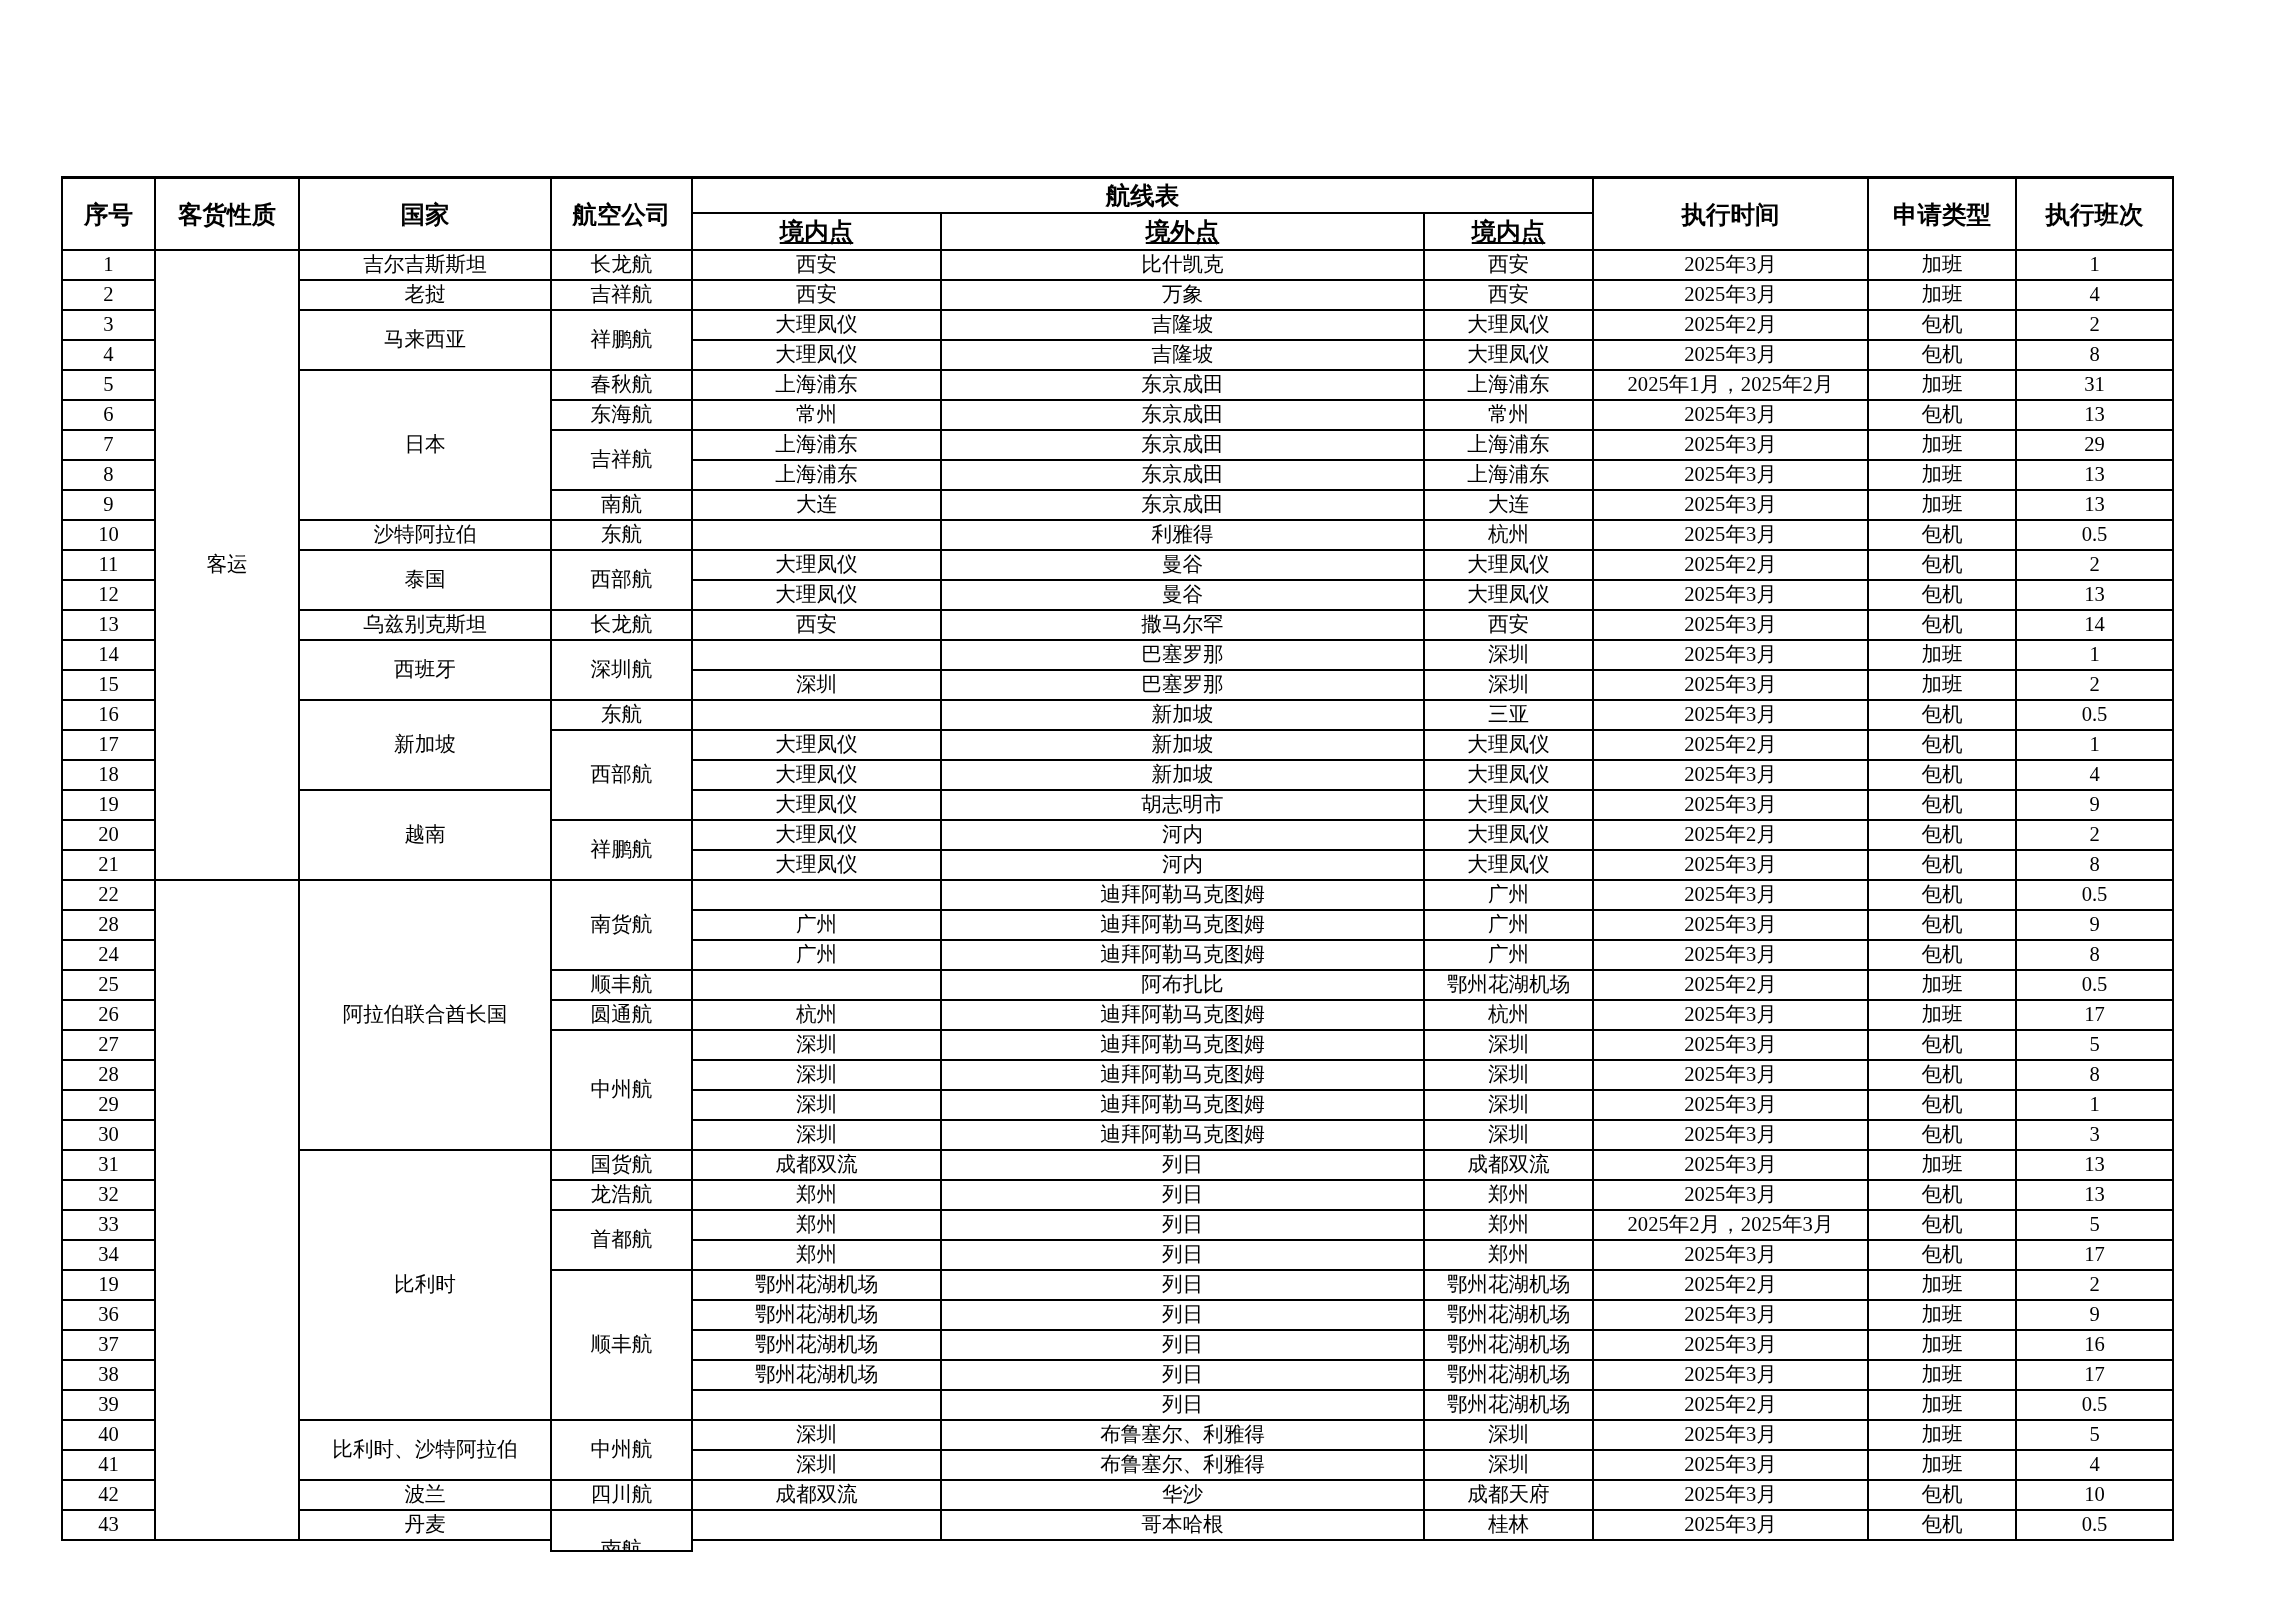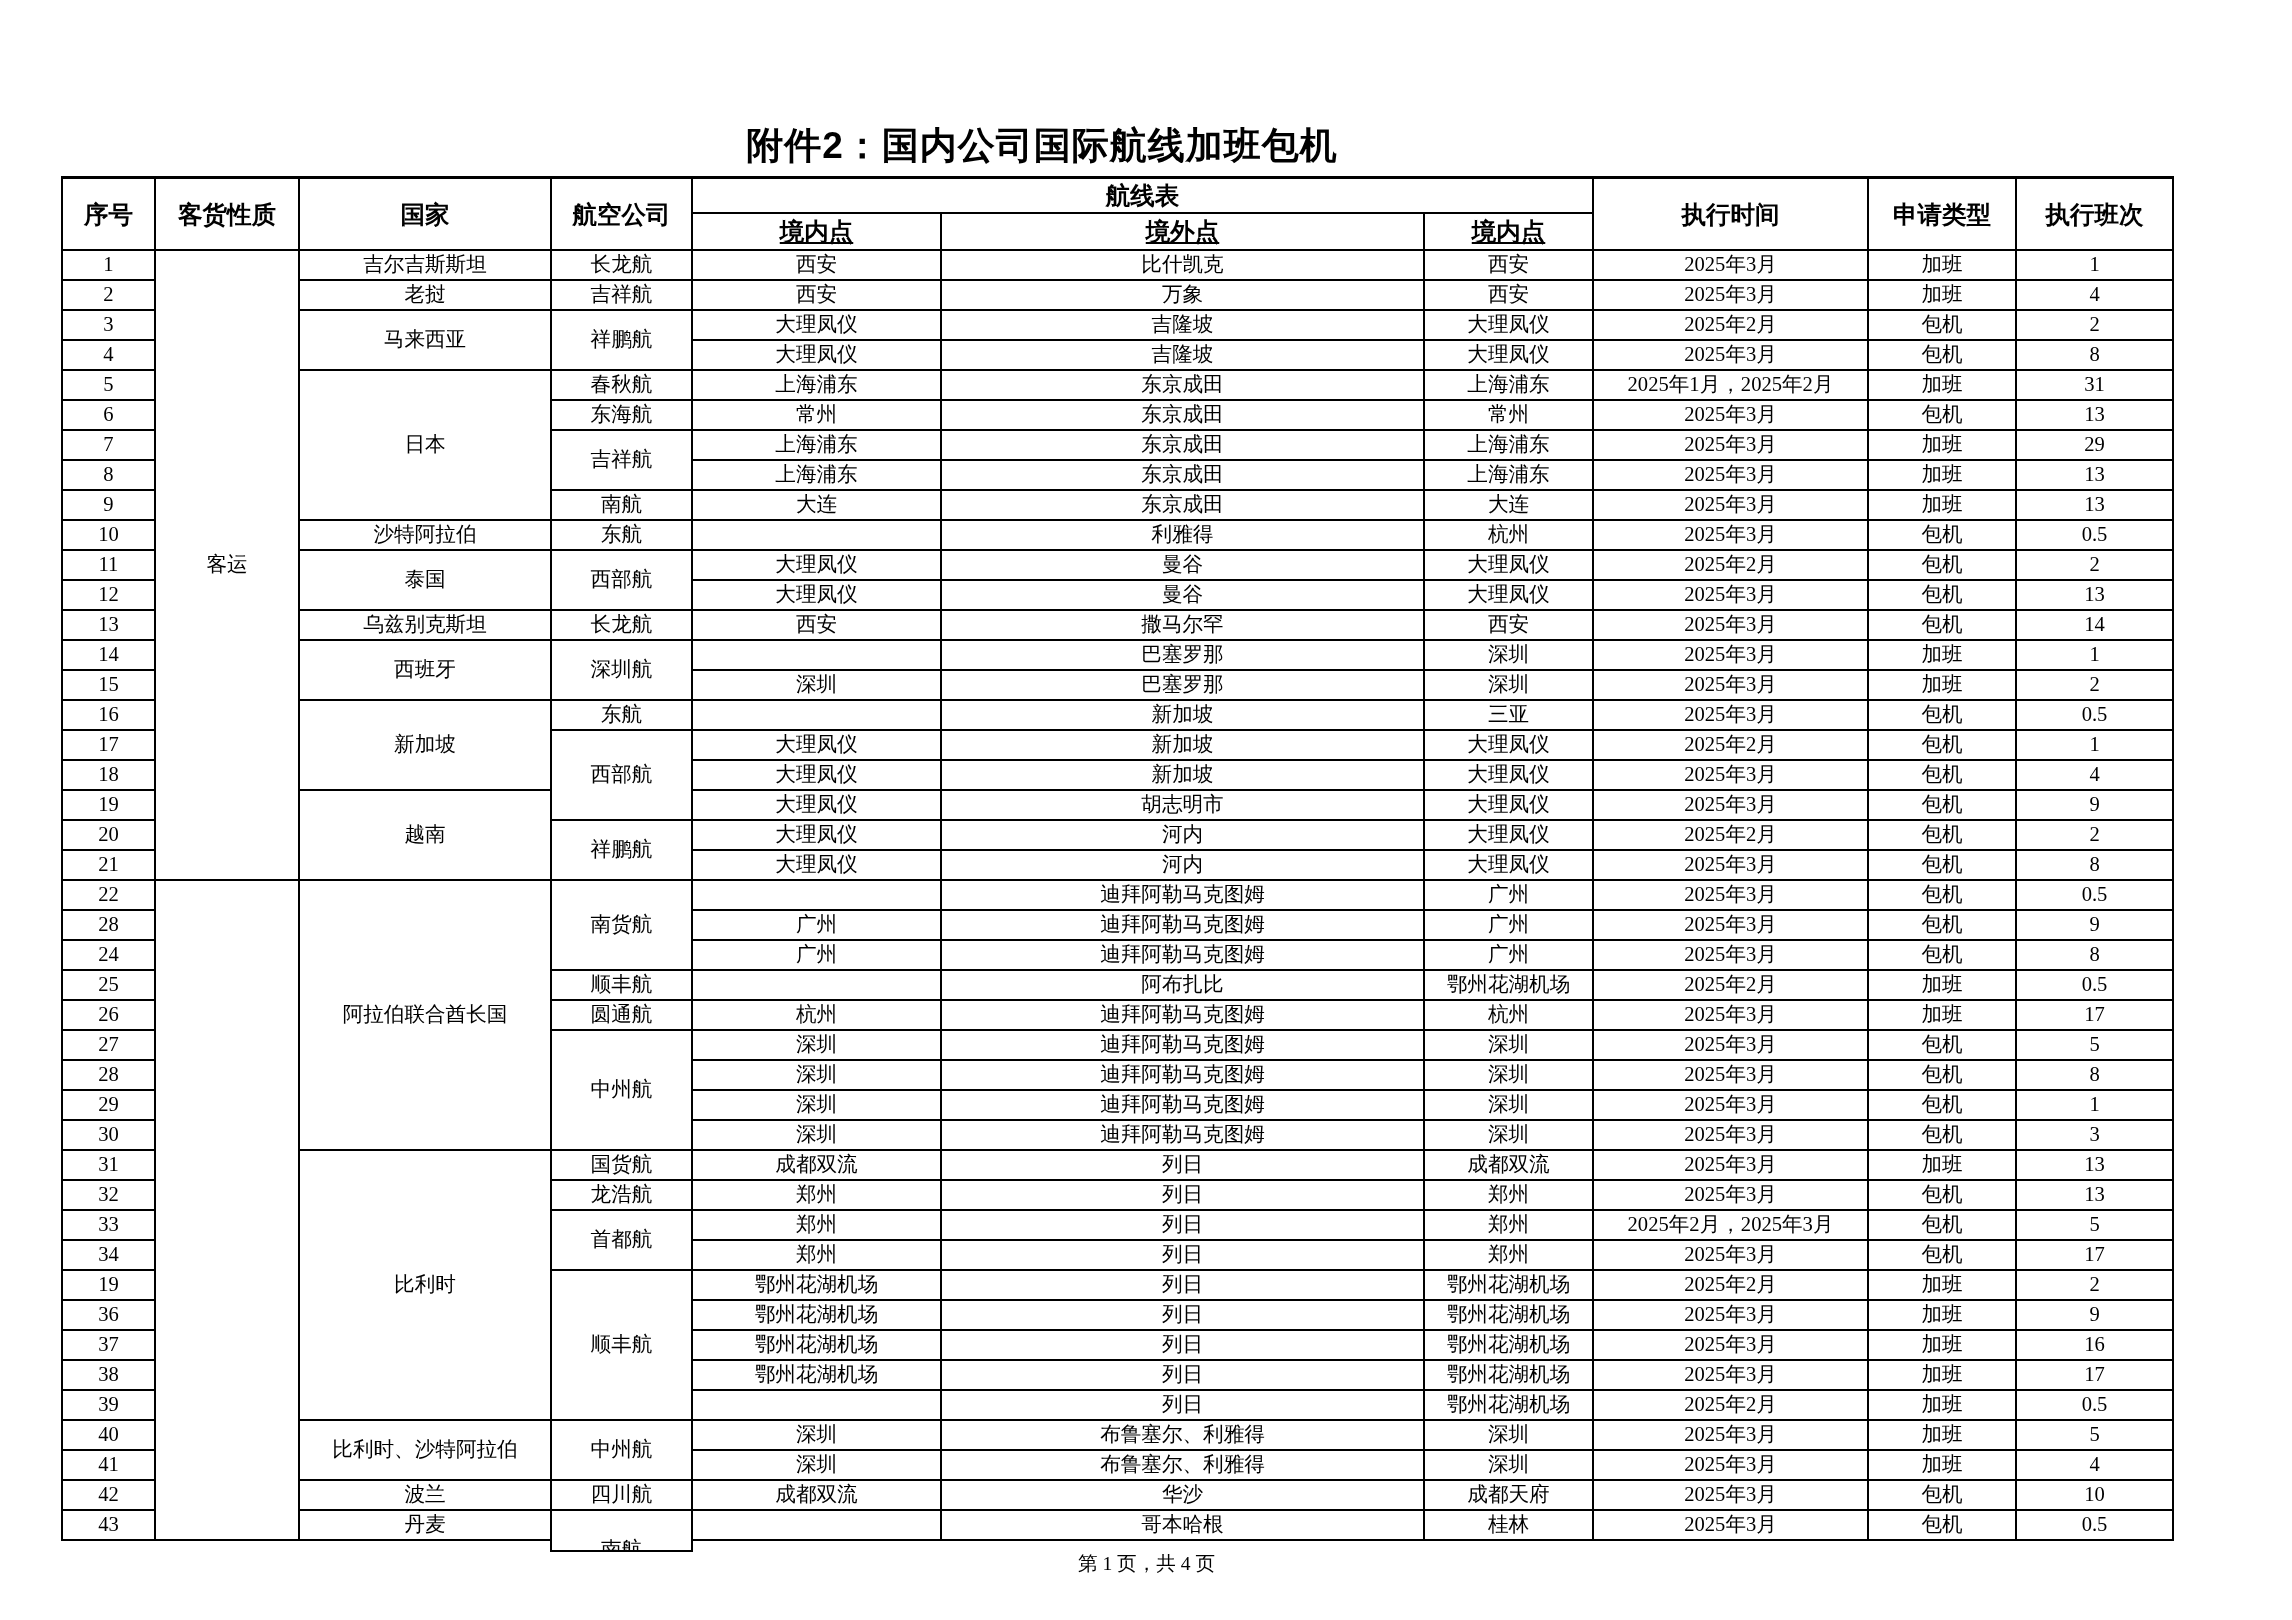--- a/index.html
+++ b/index.html
@@ -96,21 +96,20 @@
     font-size:19.6px;
     line-height:24.5px;
     font-family:"Liberation Serif","DejaVu Serif",serif;
   }
 </style>
 </head>
 <body>
 
 <div class="page">
 
-  <div class="doc-title">附件2：国内公司国际航线加班包机</div>
 
   <table class="sheet" id="main-table">
     <colgroup>
       <col class="c0">
         <col class="c1">
         <col class="c2">
         <col class="c3">
         <col class="c4">
       <col class="c5">
         <col class="c6">
@@ -574,16 +573,15 @@
           <td></td>
           <td></td>
           <td></td>
           <td></td>
           <td></td>
           <td></td>
         </tr>
       </tbody>
   </table>
 
-  <div class="page-footer">第 1 页，共 4 页</div>
 
 </div>
 
 
 </body></html>

